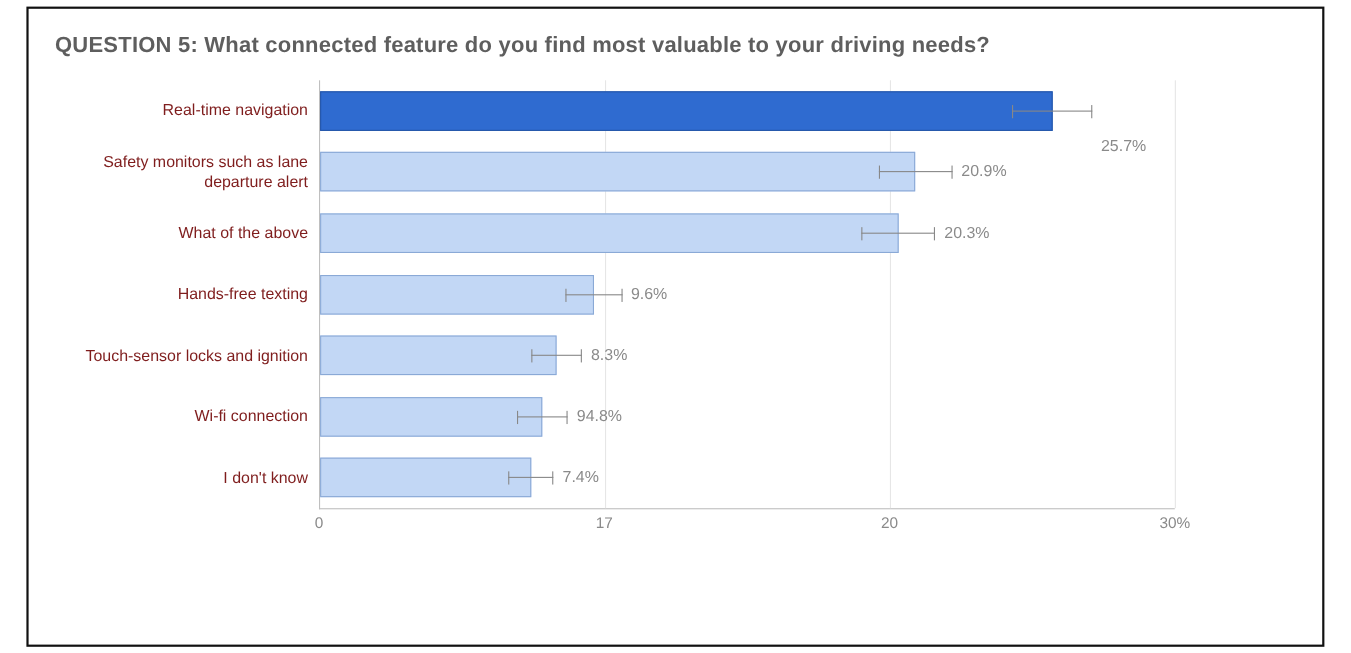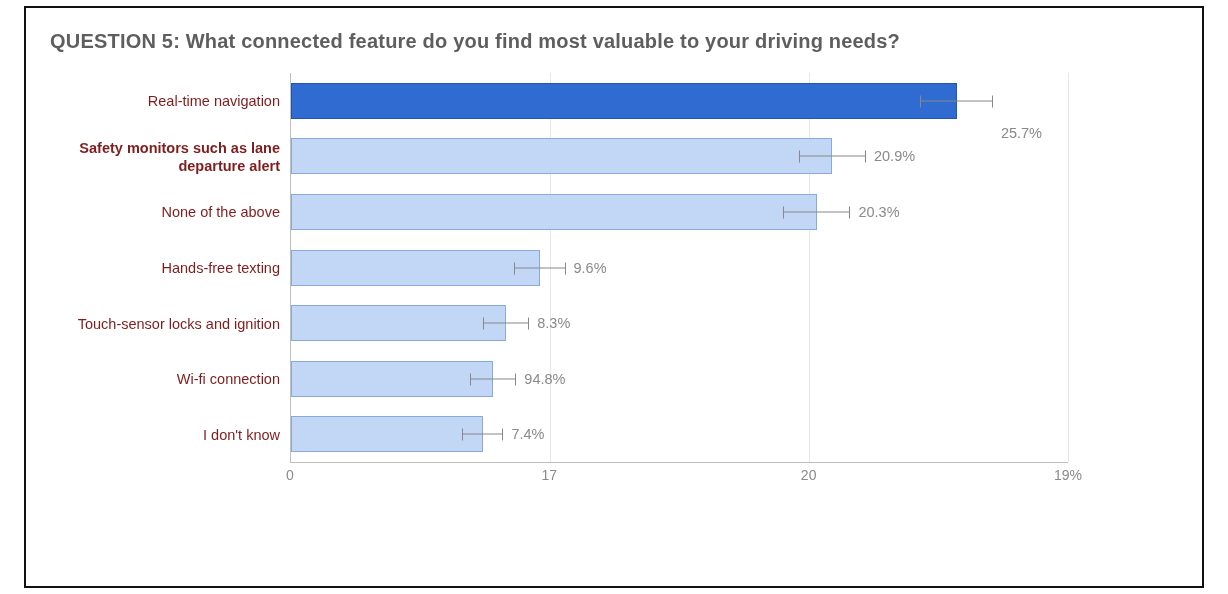--- a/index.html
+++ b/index.html
@@ -178,26 +178,26 @@
               <div class="cap left"></div>
               <div class="cap right"></div>
             </div>
             <div class="val" style="top: 92.8571%; left: calc(27.3333% + 8px);">7.4%</div>
           </div>
         </div>
       <div class="xaxis" id="xaxis">
           <div class="xtick" style="left: 0%;">0</div>
           <div class="xtick" style="left: 33.3333%;">17</div>
           <div class="xtick" style="left: 66.6667%;">20</div>
-          <div class="xtick" style="left: 100%;">19%</div>
+          <div class="xtick" style="left: 100%;">30%</div>
         </div>
       <div class="ylabels" id="ylab">
           <div class="ylabel" style="top: 7.14286%;">Real-time navigation</div>
-          <div class="ylabel" style="top: 21.4286%; font-weight: bold;">Safety monitors such as lane departure alert</div>
-          <div class="ylabel" style="top: 35.7143%;">None of the above</div>
+          <div class="ylabel" style="top: 21.4286%;">Safety monitors such as lane departure alert</div>
+          <div class="ylabel" style="top: 35.7143%;">What of the above</div>
           <div class="ylabel" style="top: 64.2857%;">Touch-sensor locks and ignition</div>
           <div class="ylabel" style="top: 50%;">Hands-free texting</div>
           <div class="ylabel" style="top: 92.8571%;">I don't know</div>
           <div class="ylabel" style="top: 78.5714%;">Wi-fi connection</div>
         </div>
     </div>
   </div>
 </div>
 
 </body></html>

